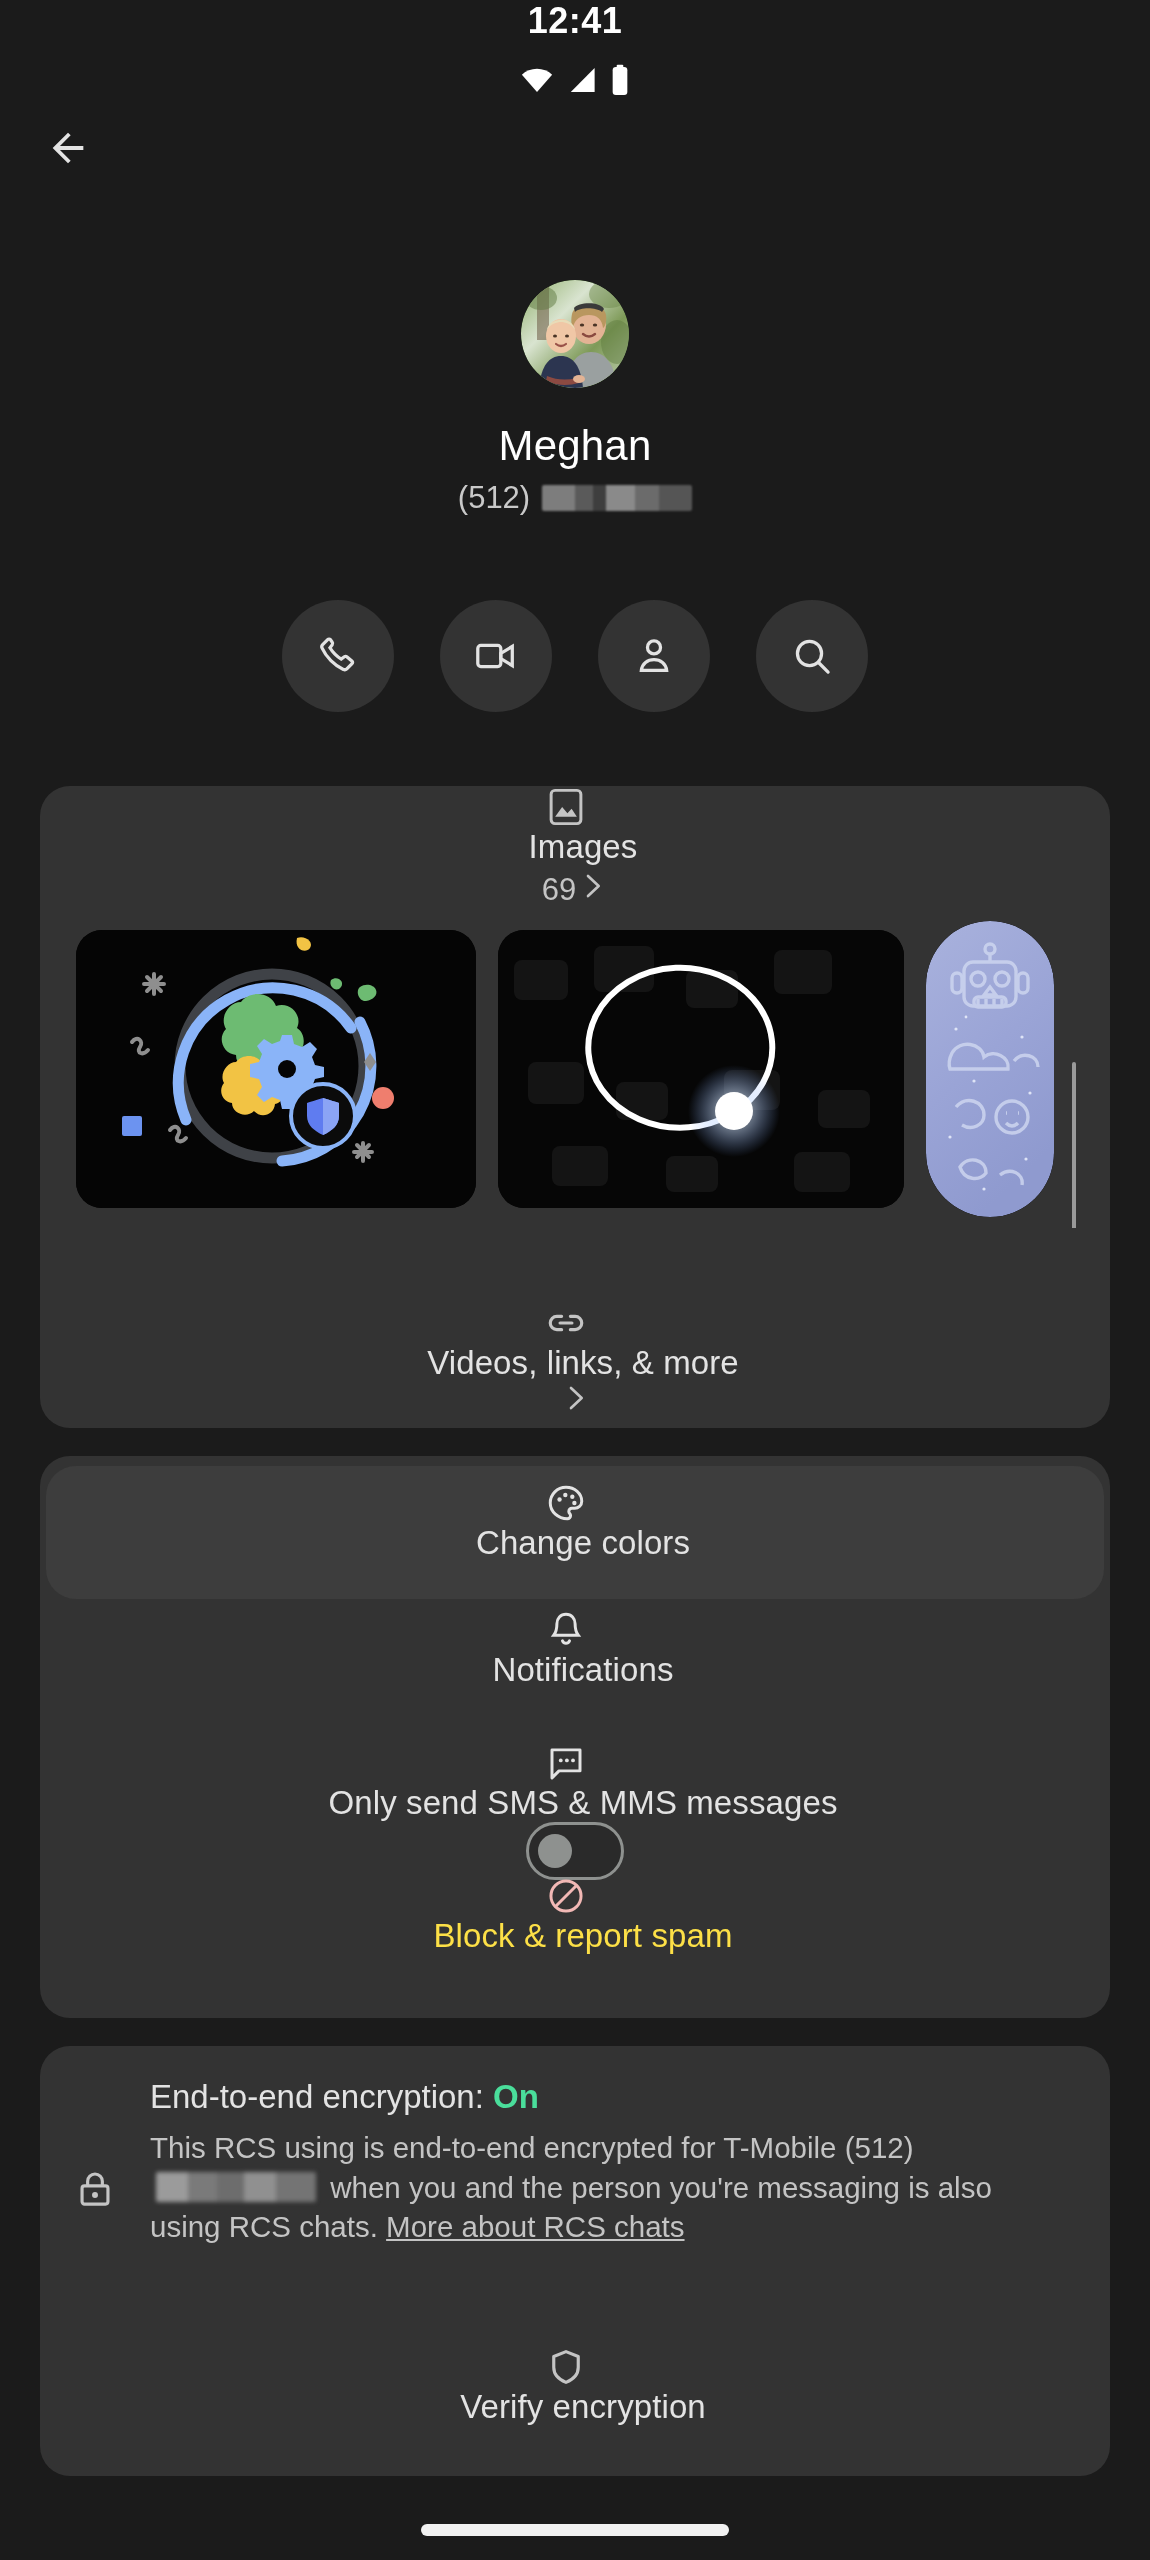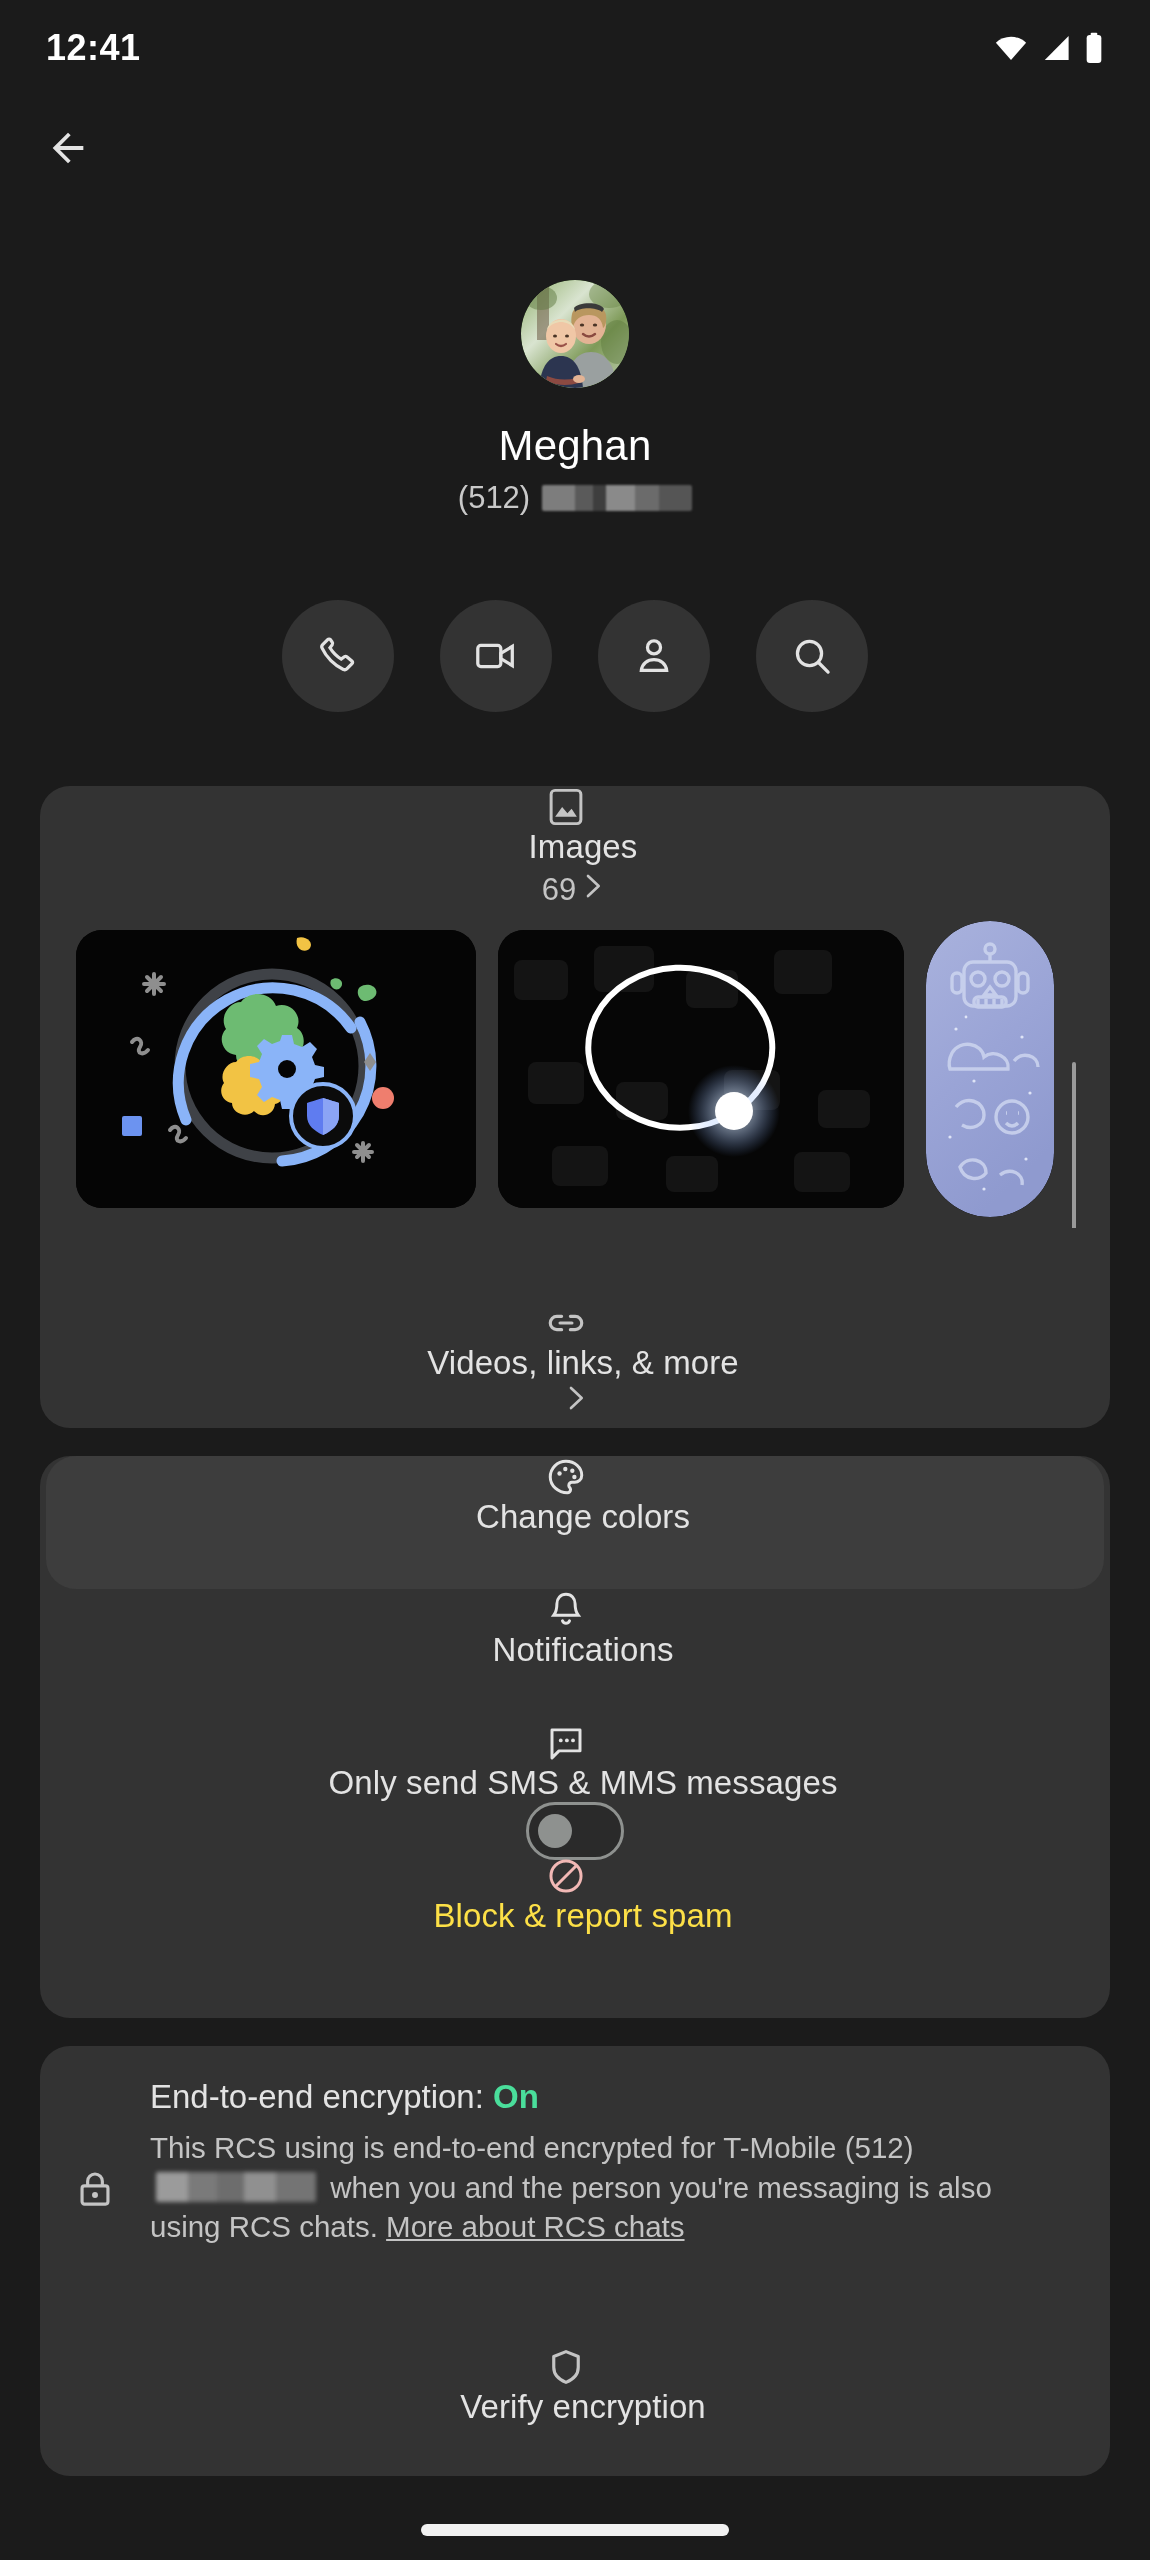--- a/index.html
+++ b/index.html
@@ -14,20 +14,21 @@
     width: 1150px; height: 2560px;
     background: #1b1b1b;
     color: #e3e3e3;
   }
 
   
   .statusbar {
     position: absolute; top: 0; left: 0; right: 0; height: 96px;
     display: flex; align-items: center; justify-content: space-between;
     padding: 0 46px;
+    flex-direction: column;
   }
   .status-time {
     font-size: 36px; font-weight: 600; color: #ffffff;
     letter-spacing: 0.5px;
   }
   .status-icons { display: flex; align-items: center; gap: 12px; }
   .status-icons svg { display: block; }
 
   
   .appbar {
@@ -131,21 +132,21 @@
   .scroll-indicator {
     position: absolute; right: 34px; top: 152px;
     width: 4px; height: 258px; background: #9a9a9a; border-radius: 2px;
   }
   #videos-row { position: absolute; bottom: 8px; left: 0; right: 0; height: 118px; }
 
   
   #settings-card .row { height: 133px; }
   .row.highlighted {
     background: #3d3d3d; border-radius: 30px;
-    margin: 0 6px; padding: 0 28px;
+    margin: 10px 6px; padding: 16px 28px;
   }
   .row.danger .label { color: #fde047; text-align: center; }
 
   
   .toggle {
     width: 98px; height: 58px; border-radius: 32px;
     border: 3px solid #8e918f; background: #2a2a2a;
     display: flex; align-items: center; cursor: pointer;
     padding: 0 9px;
   }

